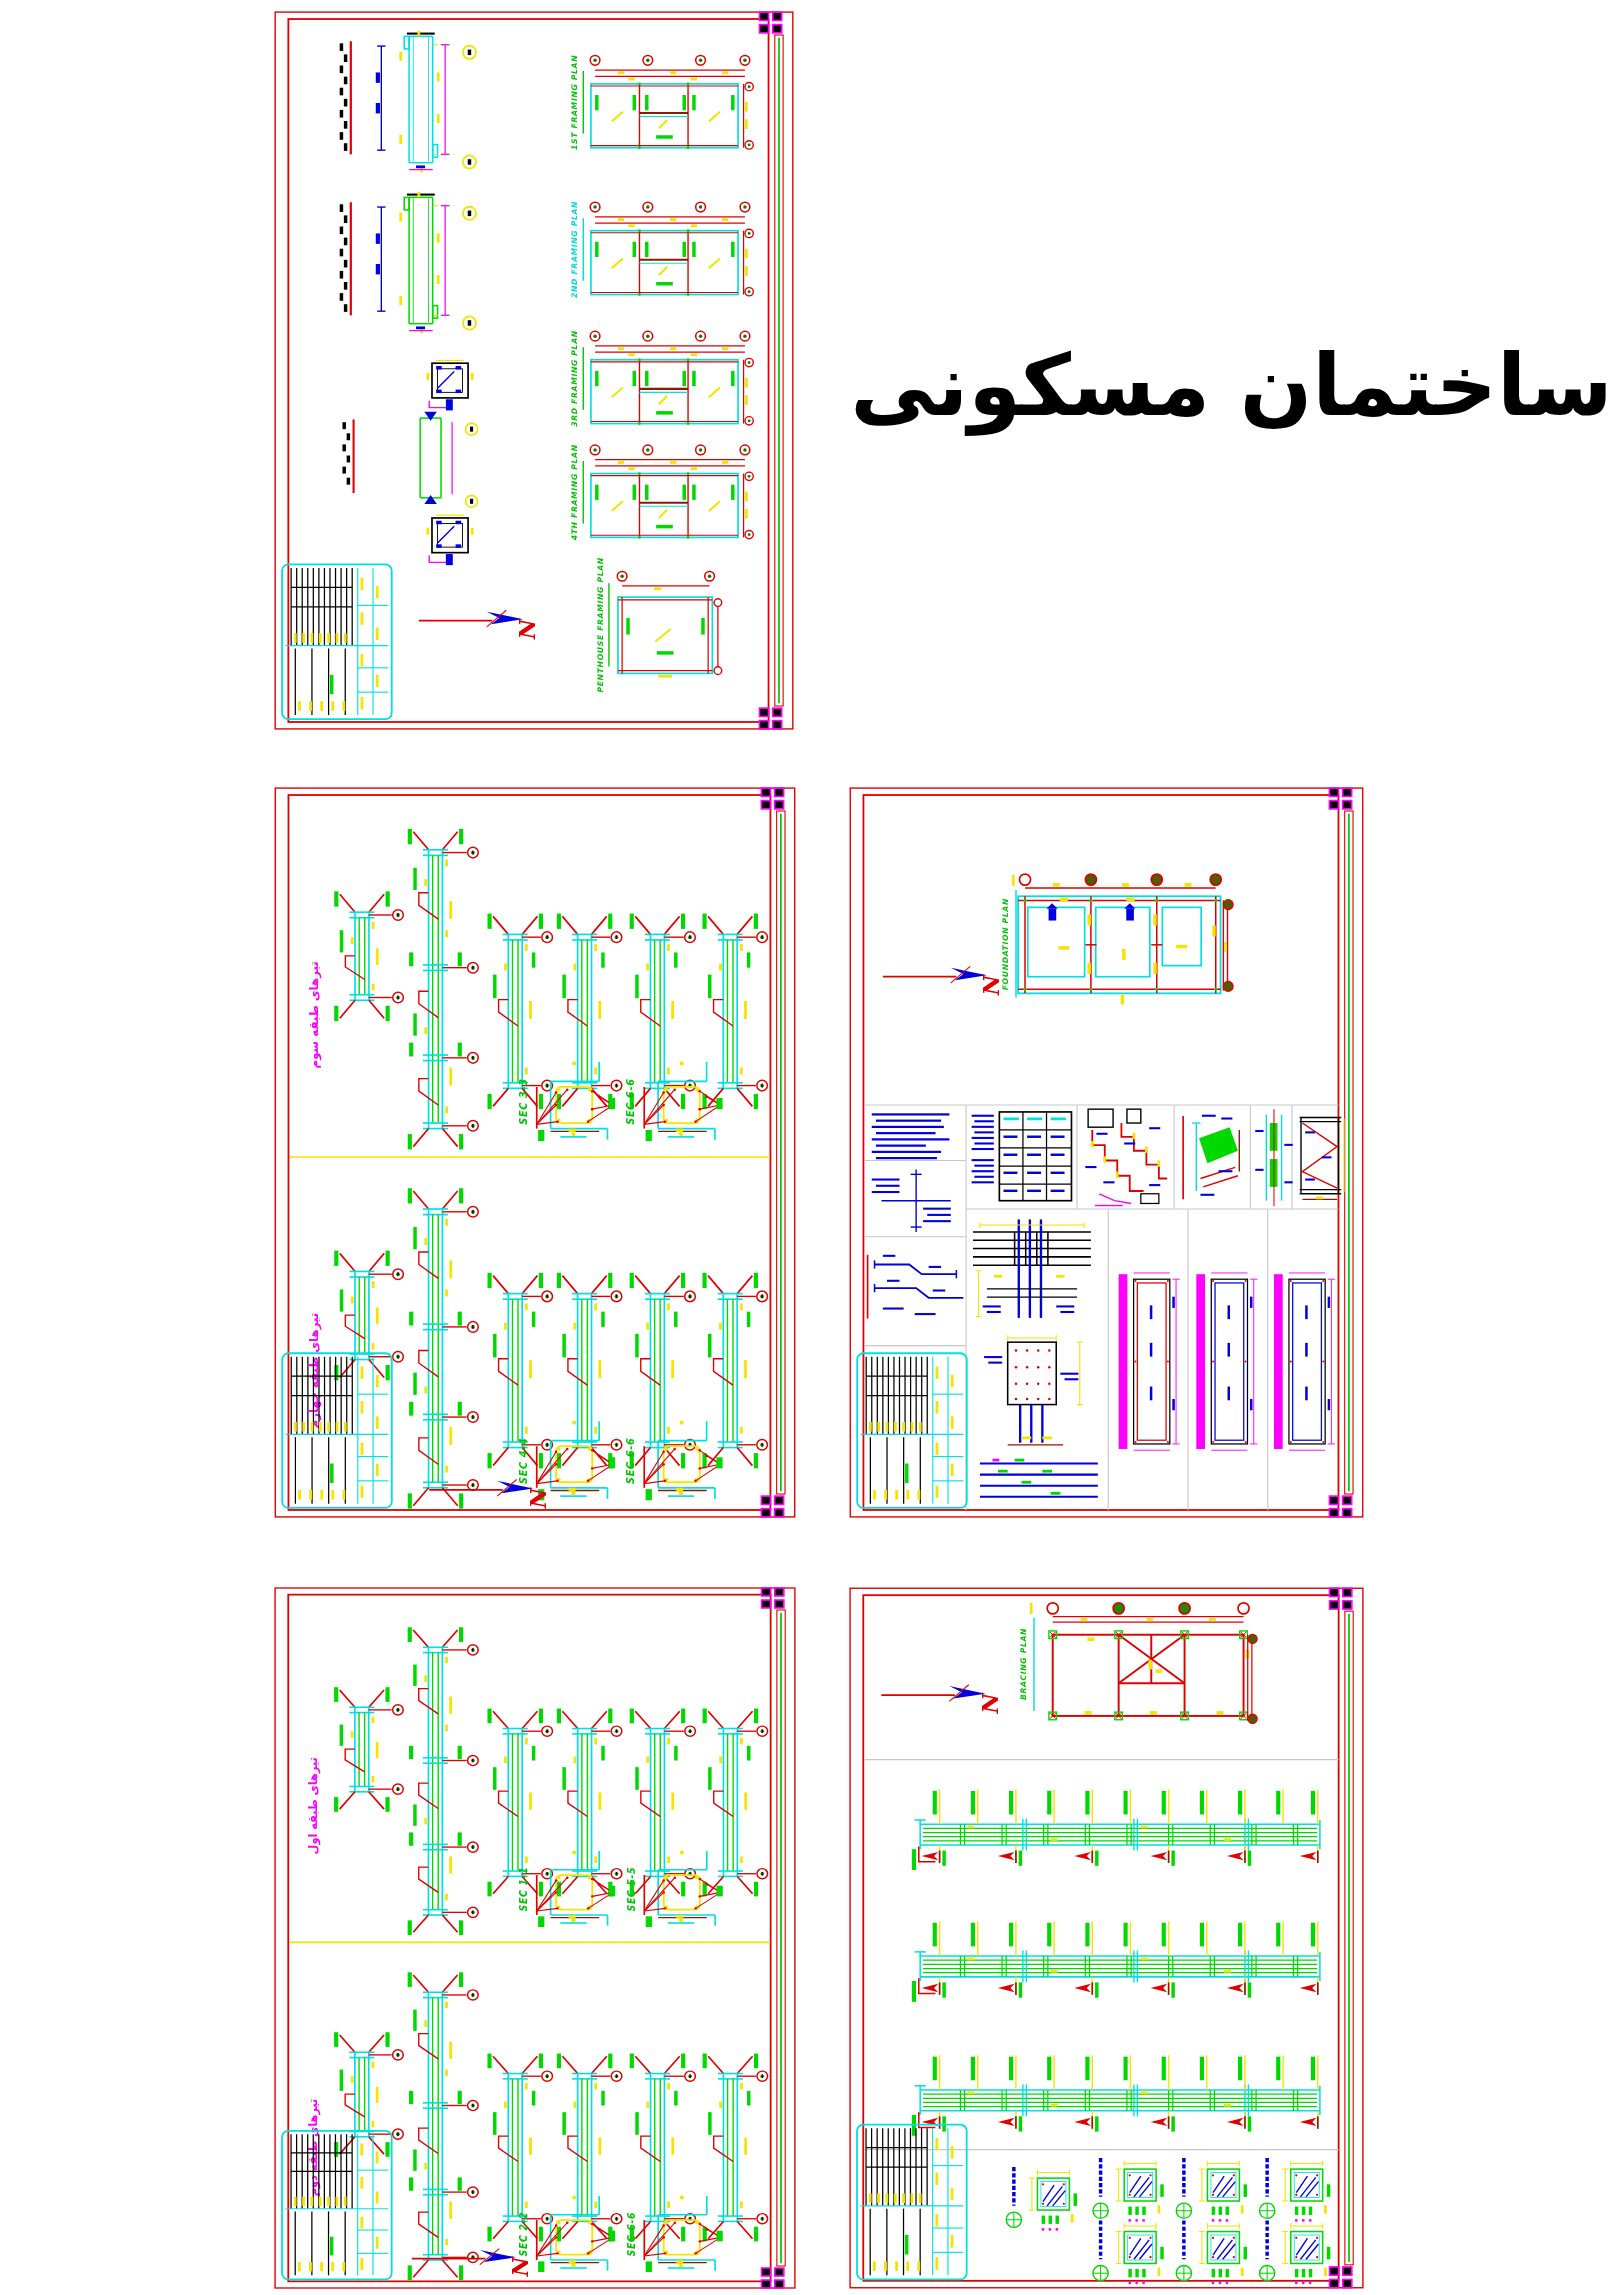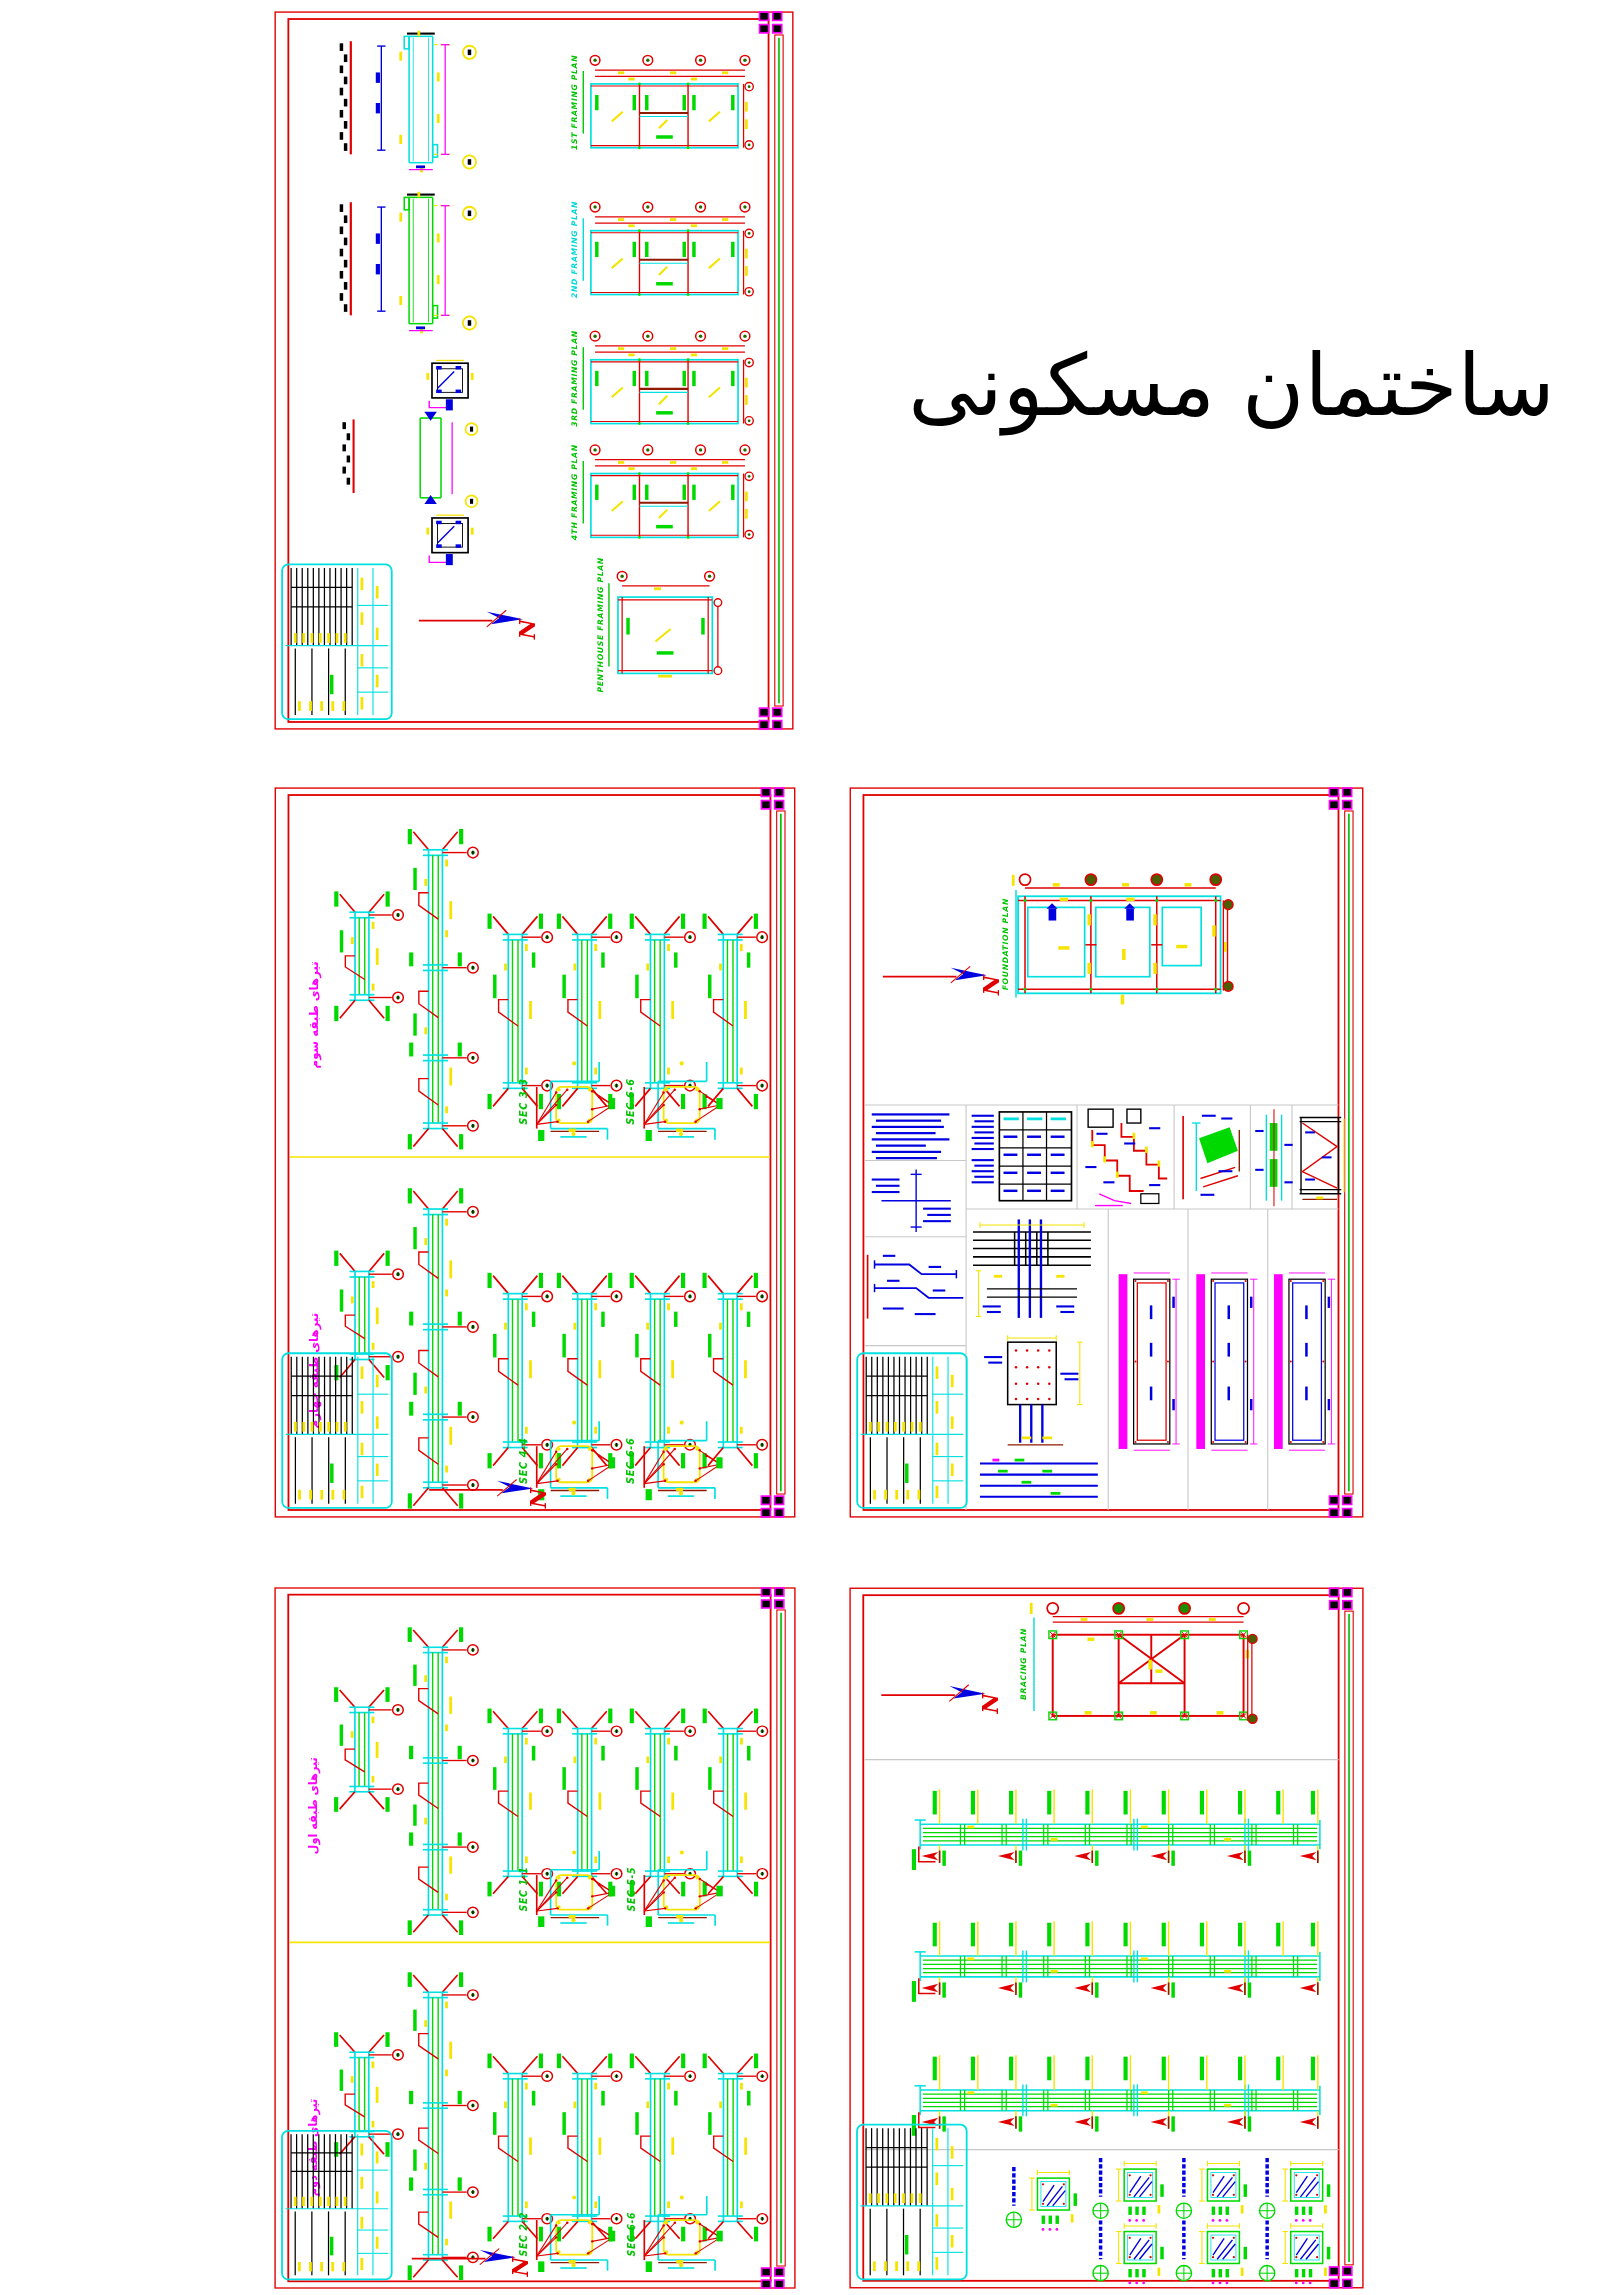--- a/index.html
+++ b/index.html
@@ -9,21 +9,21 @@
   .sheet svg{display:block;}
   svg text{font-family:"DejaVu Sans",sans-serif;}
   use,symbol{overflow:visible;}
   .lbl-fa{fill:#ff00ff;font-weight:bold;font-size:17px;}
   .lbl-plan{fill:#00c400;font-weight:bold;font-style:italic;font-size:11px;letter-spacing:1px;}
   .lbl-plan-cy{fill:#00d9d9;font-weight:bold;font-style:italic;font-size:11px;letter-spacing:1px;}
   .lbl-sec{fill:#00c400;font-weight:bold;font-style:italic;font-size:14px;letter-spacing:1px;}
   .lbl-n{fill:#e00000;font-size:32px;font-weight:bold;font-style:italic;font-family:"DejaVu Serif",serif;}
   #big-title{position:absolute;left:909px;top:321px;width:645px;height:128px;
     display:flex;align-items:center;justify-content:center;
-    font-size:85px;font-weight:400;color:#000;direction:rtl;white-space:nowrap;}
+    font-size:85px;font-weight:700;color:#000;direction:rtl;white-space:nowrap;}
 </style>
 </head>
 <body>
 
 <svg width="0" height="0" style="position:absolute" aria-hidden="true">
 <defs>
 
 <symbol id="sym-regmarks" viewBox="0 0 34 32">
   <rect x="1" y="1" width="13" height="12" fill="#000" stroke="#ff00ff" stroke-width="2.4"></rect>
   <rect x="20" y="1" width="13" height="12" fill="#000" stroke="#ff00ff" stroke-width="2.4"></rect>

